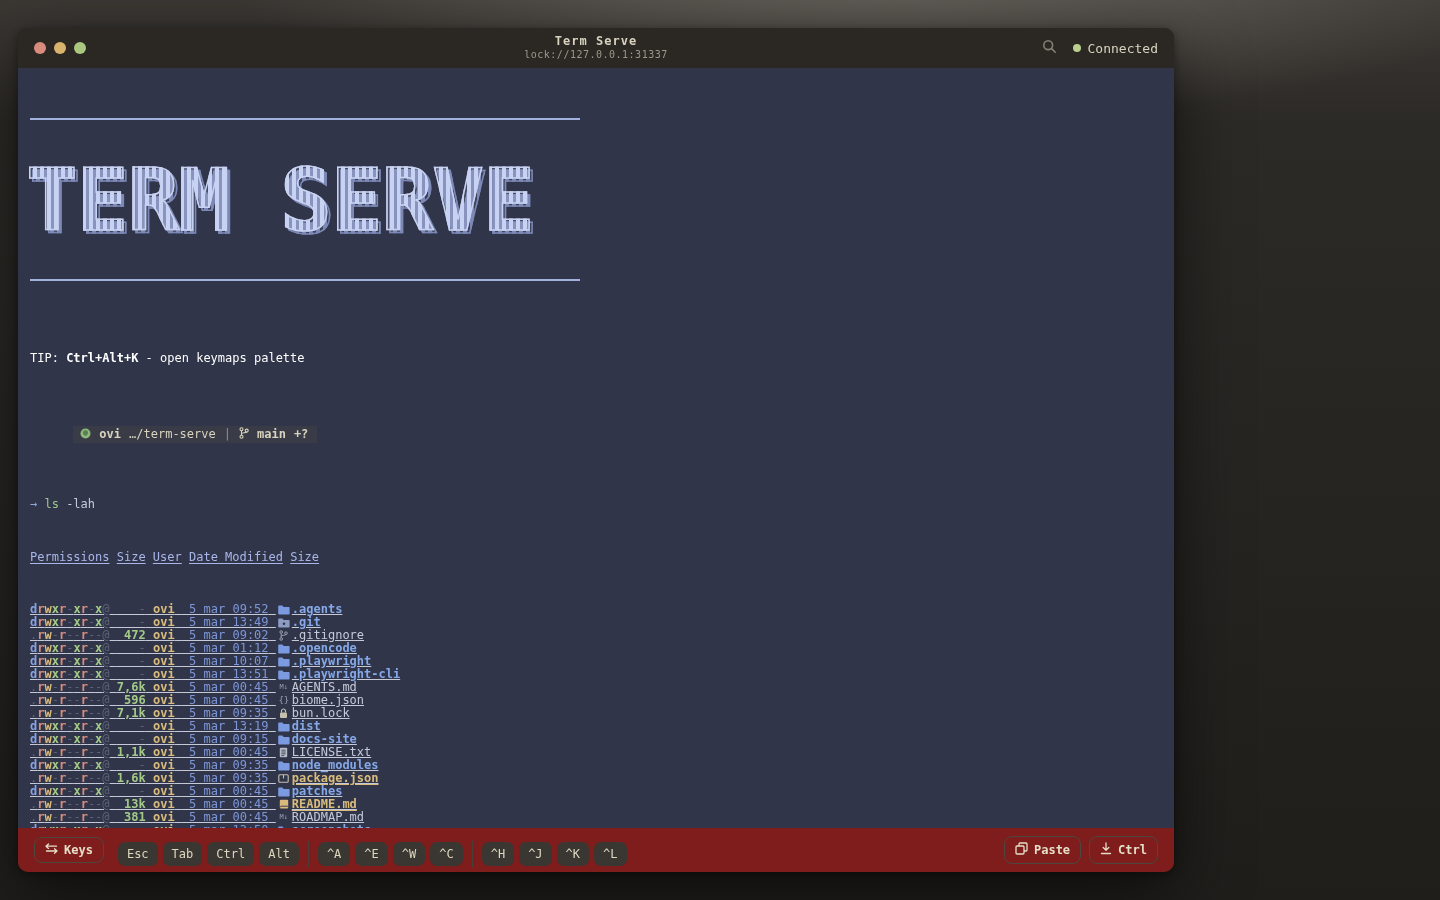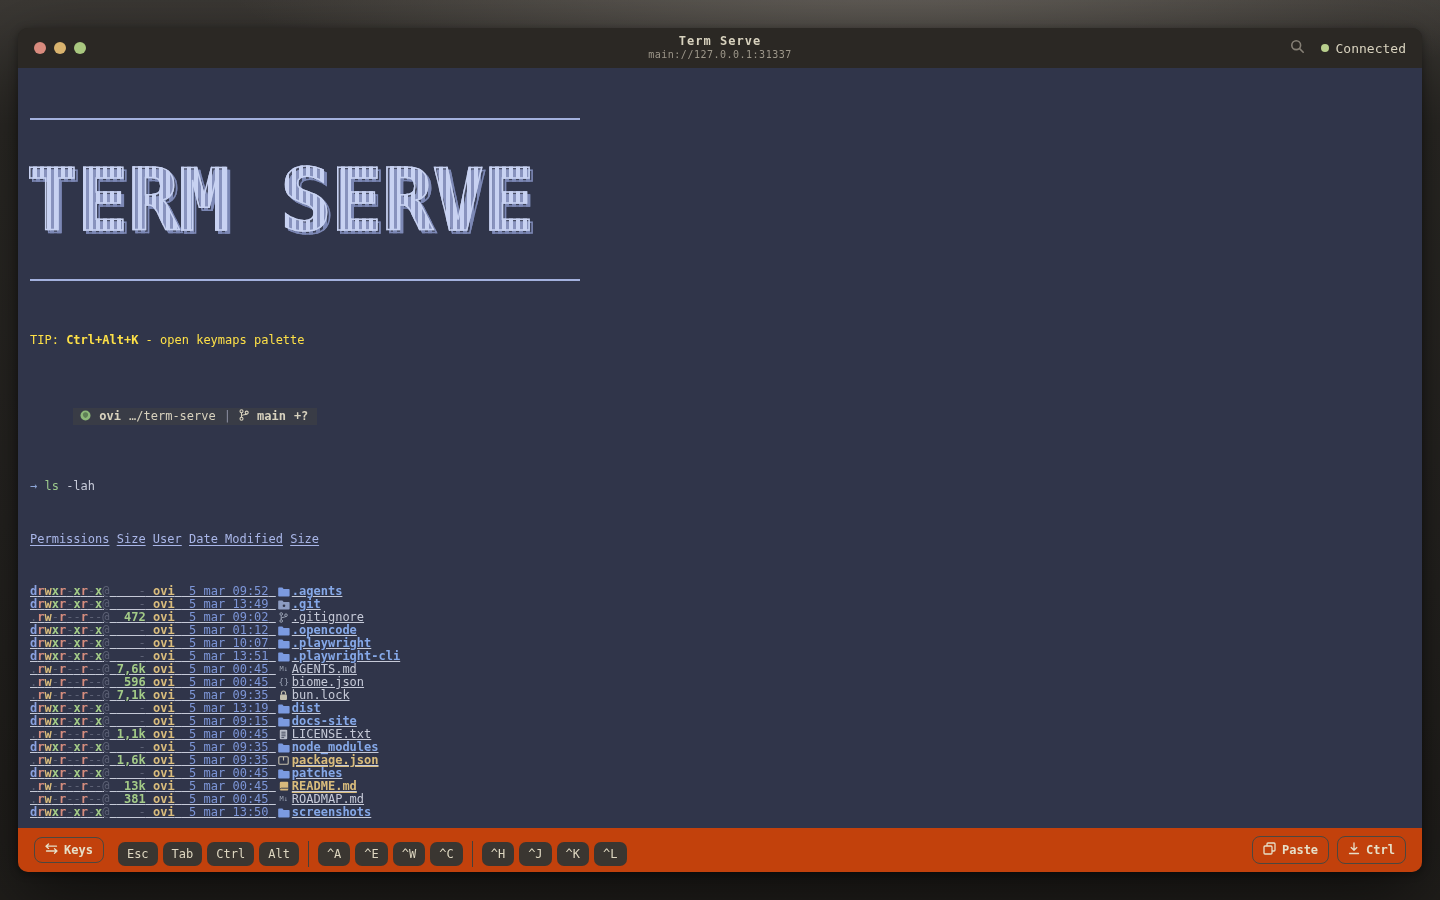--- a/index.html
+++ b/index.html
@@ -4,21 +4,21 @@
 <style>
   * { margin:0; padding:0; box-sizing:border-box; }
   html,body { width:1440px; height:900px; overflow:hidden; }
   body {
     font-family: "DejaVu Sans Mono", monospace;
     background:
       radial-gradient(1100px 260px at 62% -40px, rgba(138,132,124,0.6), rgba(0,0,0,0) 62%),
       linear-gradient(180deg, #3b3834 0%, #2c2a26 14%, #262421 58%, #201e1b 100%);
   }
   .window {
-    position:absolute; left:18px; top:28px; width:1404px; height:844px;
+    position:absolute; left:18px; top:28px; width:1156px; height:844px;
     border-radius:10px; background:#2b2824; overflow:hidden;
     display:flex; flex-direction:column;
     box-shadow: 0 24px 70px rgba(0,0,0,0.55), 0 2px 8px rgba(0,0,0,0.4);
   }
   
   .titlebar {
     height:40px; flex:0 0 40px; display:grid; grid-template-columns:1fr auto 1fr;
     align-items:center; padding:0 16px; background:#2b2824;
   }
   .traffic { display:flex; gap:8px; align-items:center; }
@@ -38,21 +38,21 @@
   }
   .rule { width:550px; height:2px; background:#a3b1de; }
   .banner {
     width:fit-content; margin:10px 0 9px -4px;
     font-size:86px; line-height:88px; font-weight:bold; letter-spacing:-1px;
     background-image: repeating-linear-gradient(90deg, #c8d2f2 0 4px, rgba(200,210,242,0.16) 4px 7px);
     -webkit-background-clip:text; background-clip:text; color:transparent;
     -webkit-text-stroke:1.5px #c8d2f2;
     filter: drop-shadow(3px 3px 0 rgba(138,150,200,0.85));
   }
-  .tip { margin-top:14px; color:#fde047; }
+  .tip { margin-top:32px; color:#ffffff; }
   .tip b { font-weight:bold; }
   .prompt-line { margin-top:9px; }
   .prompt-bar {
     display:inline-flex; align-items:center; gap:8px; background:#393c46;
     padding:2px 9px 2px 7px; color:#d8d2be; height:17px;
   }
   .p-user, .p-status { font-weight:bold; }
   .p-div { color:#8b8fa0; }
   .p-branch { font-weight:bold; }
   .cmd-line { margin-top:3px; }
@@ -72,21 +72,21 @@
   .user { color:#d9bc7c; font-weight:bold; }
   .date { color:#7d96d8; }
   .ficon { display:inline-flex; width:16px; justify-content:center; align-items:center; vertical-align:middle; height:13px; }
   .ficon .mini { font-size:7px; color:#9aa2b4; letter-spacing:0; line-height:13px; }
   .ficon .mini-lg { font-size:9px; color:#9aa2b4; line-height:13px; }
   .name-dir { color:#85a8e8; font-weight:bold; }
   .name-file { color:#c6cad8; }
   .name-special { color:#d9bc7c; font-weight:bold; text-decoration:underline; text-underline-offset:2px; }
   
   .toolbar {
-    height:44px; flex:0 0 44px; background:#c2410c; display:flex; align-items:center;
+    height:44px; flex:0 0 44px; background:#7f1d1d; display:flex; align-items:center;
     padding:0 16px; gap:14px;
   }
   .tb-btn {
     display:inline-flex; align-items:center; gap:6px; background:none;
     border:1px solid #4c473f; border-radius:8px; padding:5px 10px;
     font-family:"DejaVu Sans Mono", monospace; font-size:12px; font-weight:bold;
     color:#e6dfc8; cursor:pointer;
   }
   .key-groups { display:flex; align-items:center; gap:9px;margin-top:8px; }
   .key-group { display:flex; gap:5px; }
@@ -104,21 +104,21 @@
 <div class="window">
 
   <div class="titlebar">
     <div class="traffic">
       <span class="light red"></span>
       <span class="light yellow"></span>
       <span class="light green"></span>
     </div>
     <div class="title-center">
       <div class="win-title">Term Serve</div>
-      <div class="win-url">main://127.0.0.1:31337</div>
+      <div class="win-url">lock://127.0.0.1:31337</div>
     </div>
     <div class="titlebar-right">
       <button class="search-btn">
         <span>
           <svg width="15" height="15" viewBox="0 0 15 15">
               <circle cx="6.2" cy="6.2" r="4.4" fill="none" stroke="#857f75" stroke-width="1.6"></circle>
               <line x1="9.6" y1="9.6" x2="13.2" y2="13.2" stroke="#857f75" stroke-width="1.6" stroke-linecap="round"></line>
             </svg>
         </span>
       </button>

